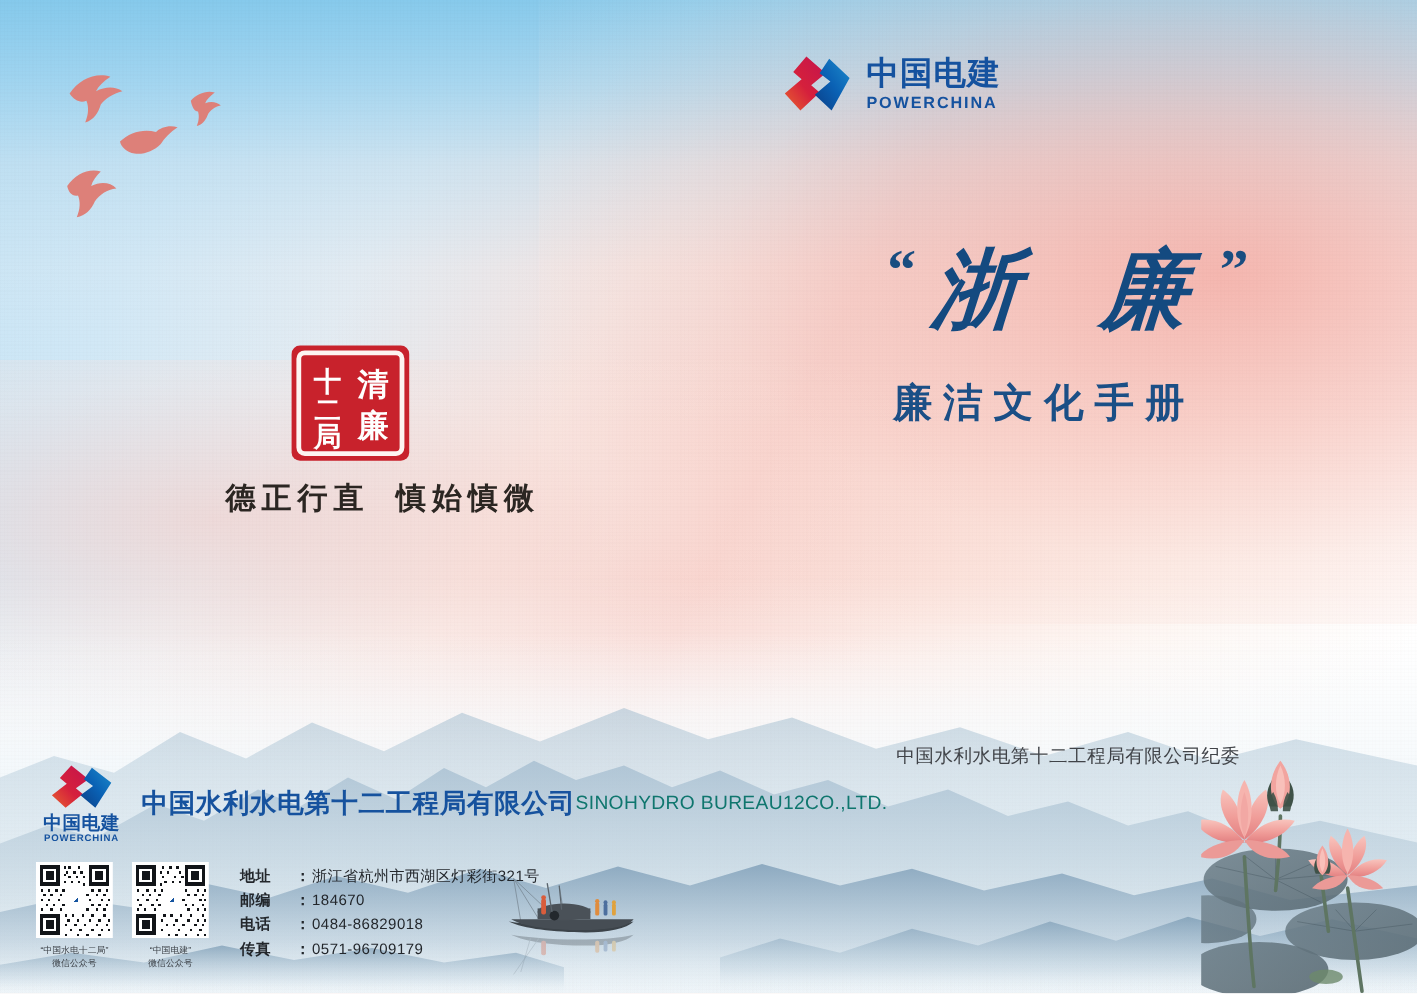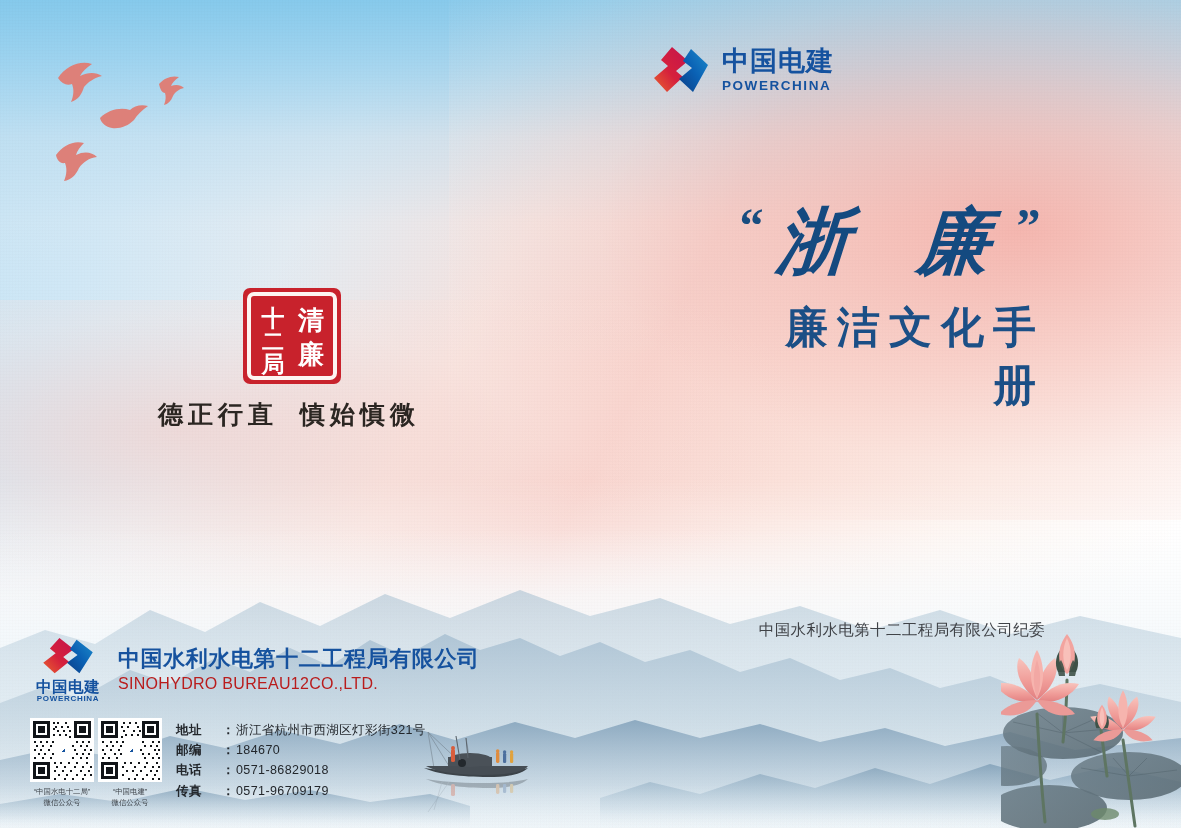--- a/index.html
+++ b/index.html
@@ -108,21 +108,21 @@
 
   
   .seal {
     position:absolute; left:240px; top:285px;
     width:104px; height:102px;
   }
   .seal svg { display:block; width:100%; height:100%; }
 
   
   .motto {
-    position:absolute; left:158px; top:398px;
+    position:absolute; left:188px; top:398px;
     font-family:"DejaVu Serif","Liberation Serif",serif;
     font-size:25px; font-weight:bold; color:#2b2622;
     letter-spacing:5px; white-space:nowrap;
   }
   .motto .gap { display:inline-block; width:22px; }
 
   
   .title-block { position:absolute; left:735px; top:205px; width:310px; }
   .main-title {
     display:flex; align-items:flex-start; justify-content:center;
@@ -138,77 +138,77 @@
   .qm.open { margin-right:4px; }
   .qm.close { margin-left:4px; align-self:flex-start; }
   .title-chars {
     font-size:72px; font-weight:bold; color:#144a80;
     font-style:italic; letter-spacing:22px;
     padding-left:10px; padding-right:0;
     font-family:"DejaVu Serif","Liberation Serif",serif;
     transform:skewX(-4deg);
   }
   .sub-title {
-    margin-top:22px; text-align:right;
-    font-size:43px; font-weight:bold; color:#1b4f86;
+    margin-top:37px; text-align:left;
+    font-size:33px; font-weight:bold; color:#1b4f86;
     letter-spacing:9px; padding-left:9px;
     font-family:"DejaVu Sans","Liberation Sans",sans-serif;
   }
 
   
   .boat { position:absolute; left:404px; top:722px; width:160px; height:92px; }
   .boat svg { display:block; width:100%; height:100%; }
 
   
   .lotus { position:absolute; right:0; bottom:0; width:180px; height:210px; }
   .lotus svg { display:block; width:100%; height:100%; }
 
   
   .issuer {
     position:absolute; left:735px; top:620px; width:310px;
-    text-align:right; color:#404348;
+    text-align:center; color:#404348;
   }
   .issuer-org { font-size:15.5px; letter-spacing:.4px; white-space:nowrap; }
   .issuer-date { font-size:15.5px; margin-top:12px; letter-spacing:.4px; }
 
   
   .footer { position:absolute; left:30px; top:636px; width:470px; }
   .f-company { display:flex; align-items:center; gap:12px; }
   .f-logo { width:76px; flex:0 0 auto; text-align:center; }
   .f-logo-mark { width:56px; height:40px; margin:0 auto; }
   .f-logo-mark svg { display:block; width:100%; height:100%; }
   .f-logo-cn {
     font-size:15.5px; font-weight:bold; color:#15529f;
     letter-spacing:.5px; margin-top:2px; line-height:1.1;
   }
   .f-logo-en {
     font-size:8px; font-weight:bold; color:#15529f;
     letter-spacing:.7px; line-height:1.1;
   }
-  .f-names { display:flex; flex-direction:column; }
+  .f-names { display:flex; flex-direction:row; }
   .f-name-cn {
     font-size:22px; font-weight:bold; color:#16529e;
     letter-spacing:.6px; white-space:nowrap; line-height:1.15;
   }
   .f-name-en {
-    font-size:16px; color:#b91c1c; letter-spacing:.3px;
+    font-size:16px; color:#0f766e; letter-spacing:.3px;
     white-space:nowrap; margin-top:4px; line-height:1.15;
   }
 
   .f-lower { display:flex; gap:14px; margin-top:14px; align-items:flex-start; }
-  .qr-group { display:flex; gap:4px; }
+  .qr-group { display:flex; gap:16px; }
   .qr-item { width:64px; text-align:center; }
   .qr-img { width:64px; height:64px; display:block; }
   .qr-img svg { display:block; width:100%; height:100%; }
   .qr-cap {
     font-size:7.4px; color:#3c4147; line-height:1.45; margin-top:5px;
     white-space:nowrap;
   }
 
-  .contact { margin-top:2px; }
+  .contact { margin-left:12px; margin-top:2px; }
   .contact-row { display:flex; font-size:12.5px; color:#23272c; line-height:1.62; }
   .contact-label {
     font-weight:bold; width:46px; flex:0 0 auto; letter-spacing:.5px;
   }
   .contact-colon { width:14px; flex:0 0 auto; font-weight:bold; }
   .contact-val { letter-spacing:.4px; }
 </style>
 </head>
 <body>
 
@@ -688,21 +688,21 @@
           <span class="contact-val">浙江省杭州市西湖区灯彩街321号</span>
         </div>
         <div class="contact-row">
           <span class="contact-label">邮编</span>
           <span class="contact-colon">：</span>
           <span class="contact-val">184670</span>
         </div>
         <div class="contact-row">
           <span class="contact-label">电话</span>
           <span class="contact-colon">：</span>
-          <span class="contact-val">0571-86829018</span>
+          <span class="contact-val">0484-86829018</span>
         </div>
         <div class="contact-row">
           <span class="contact-label">传真</span>
           <span class="contact-colon">：</span>
           <span class="contact-val">0571-96709179</span>
         </div>
       </div>
     </div>
   </div>
 

